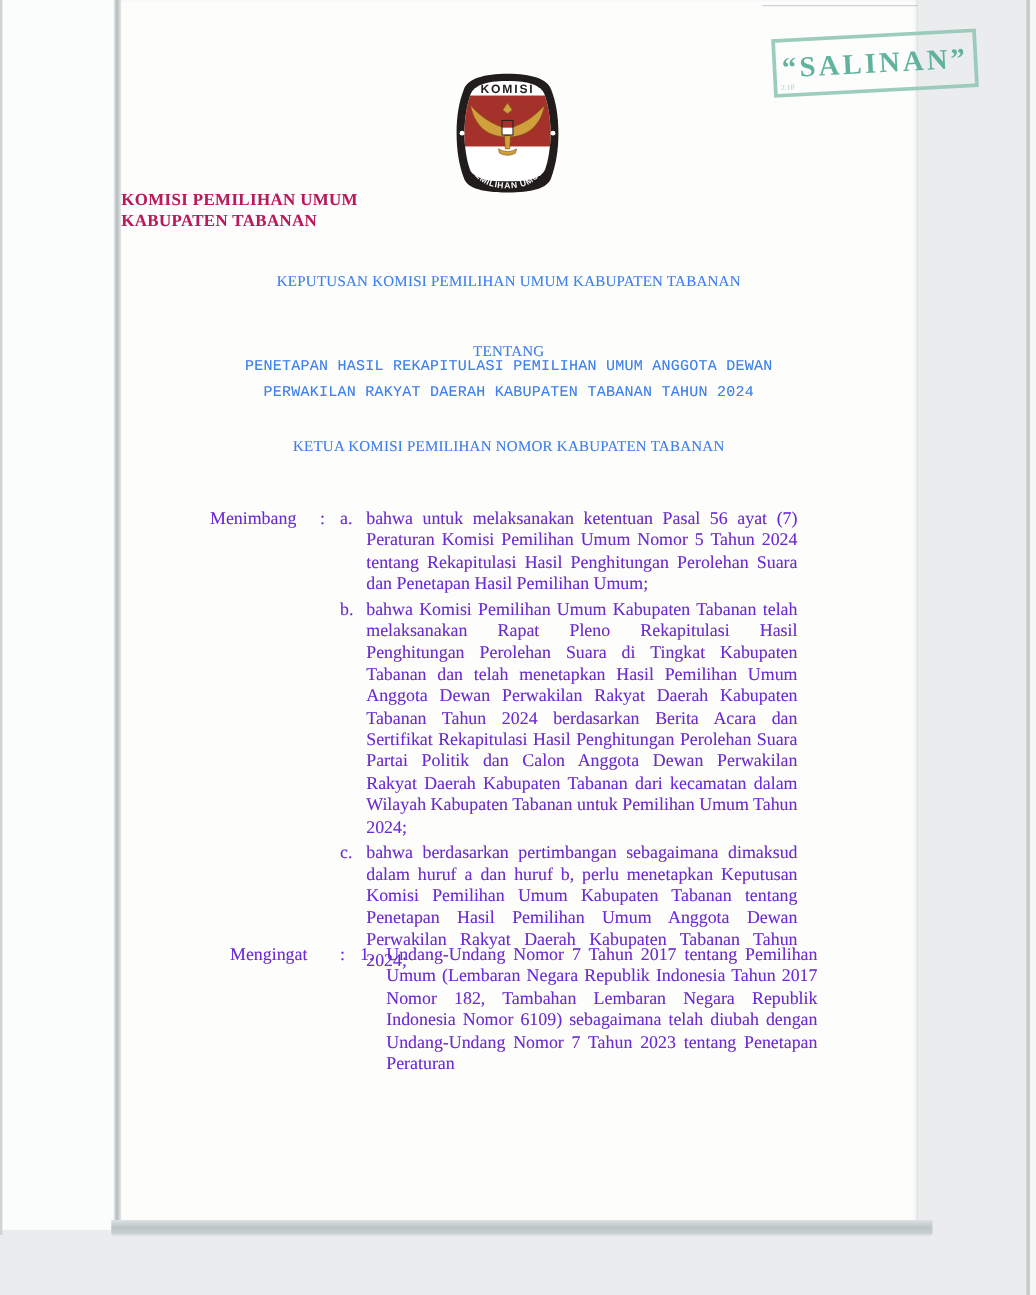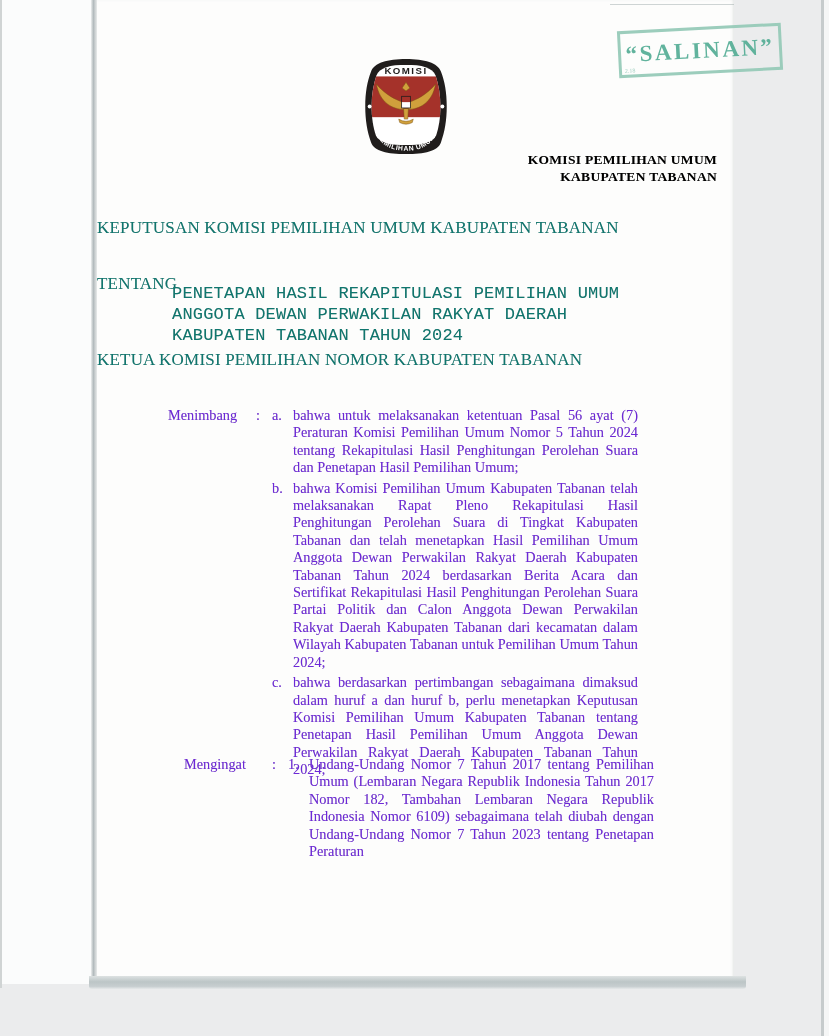--- a/index.html
+++ b/index.html
@@ -38,23 +38,23 @@
   .stamp .mark{
     position:absolute;left:3px;bottom:1px;
     font-size:6px;font-weight:normal;letter-spacing:0;
     color:#7fbfab;opacity:.8;
   }
 
   
   .logo{position:absolute;left:267px;top:58px;width:84px;height:97px;}
 
   
-  .center-col{position:absolute;left:0;top:0;width:620px;text-align:right;color:#000000;}
+  .center-col{position:absolute;left:0;top:0;width:620px;text-align:left;color:#be185d;}
   .org{top:152px;font-size:13.5px;font-weight:bold;letter-spacing:.3px;line-height:16.5px;}
-  .t-line{position:absolute;left:0;width:620px;font-size:17px;letter-spacing:.2px;color:#0f766e;}
+  .t-line{position:absolute;left:0;width:620px;text-align:center;font-size:12px;letter-spacing:.2px;color:#3b82f6;}
   .t1{top:218px;}
   .t2{top:240px;}
   .t3{top:274px;}
   .t4{top:283px;left:75px;width:470px;line-height:21px;font-family:Liberation Mono, monospace;}
   .t5{top:350px;}
 
   
   .sec{position:absolute;left:71px;width:500px;color:#6d28d9;font-size:14.3px;line-height:17.4px;}
   .sec-1{top:407px;}
   .sec-2{top:756px;margin-left:16px;}

